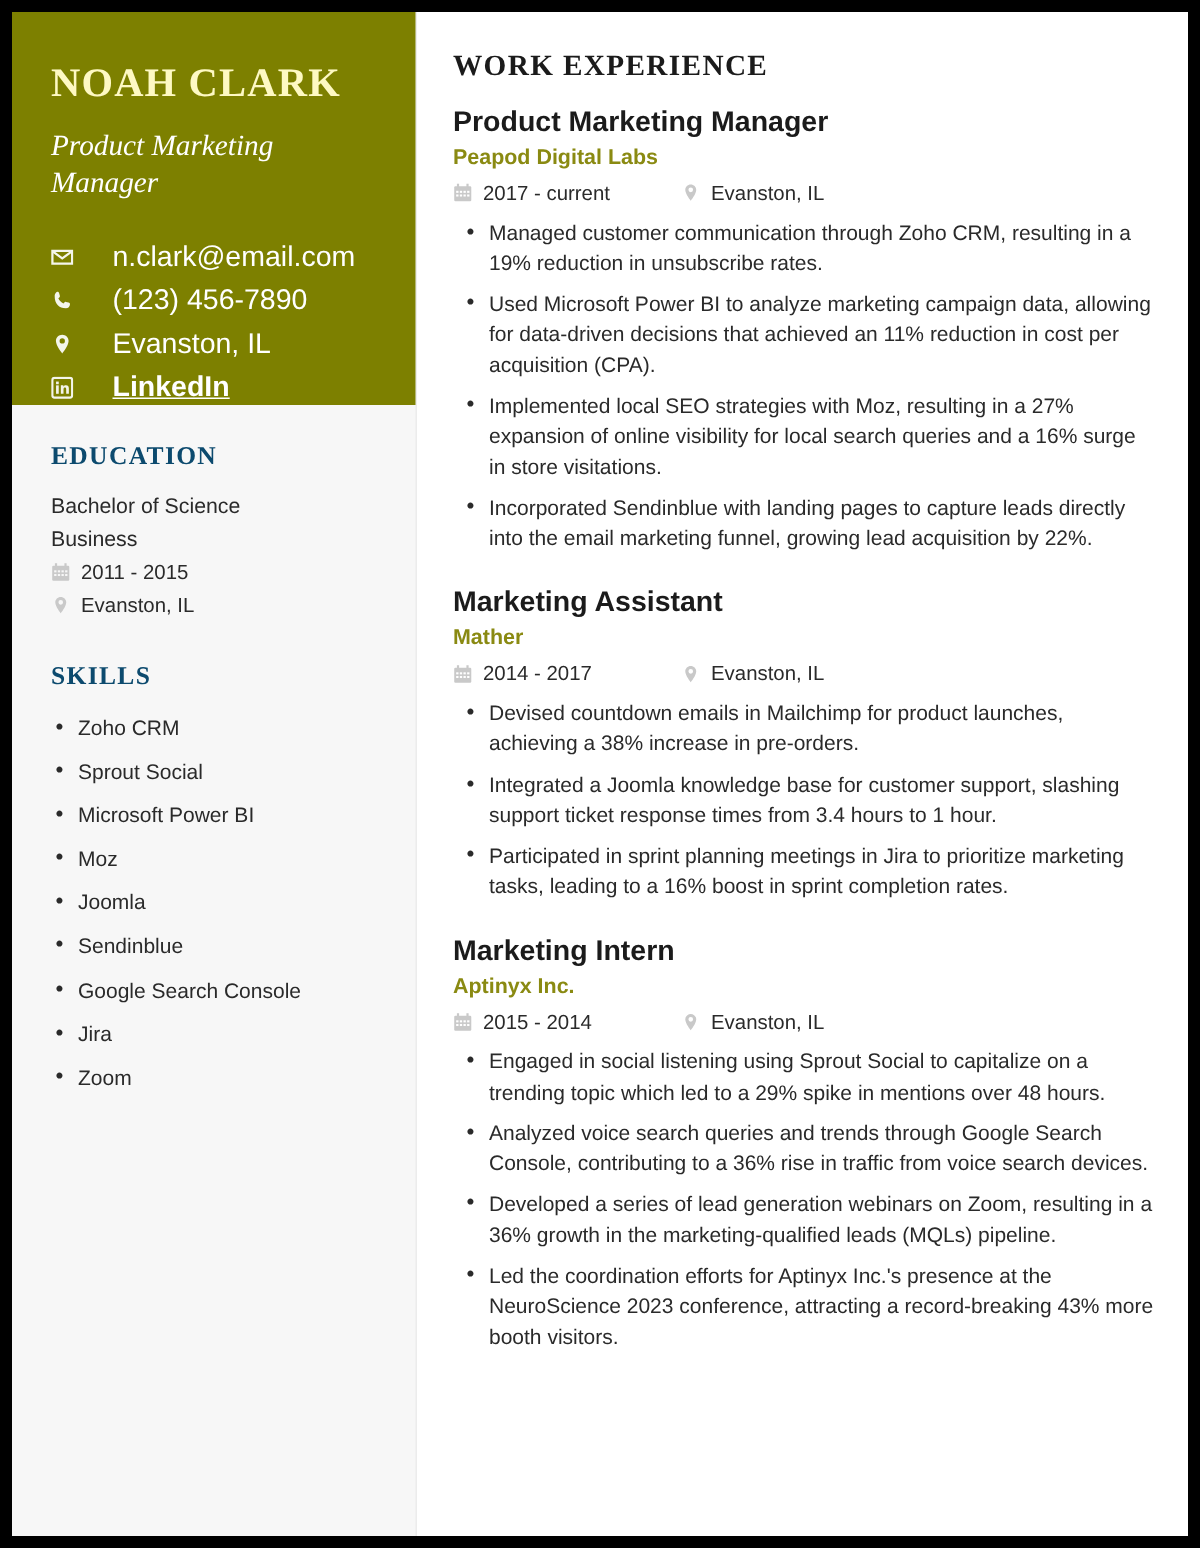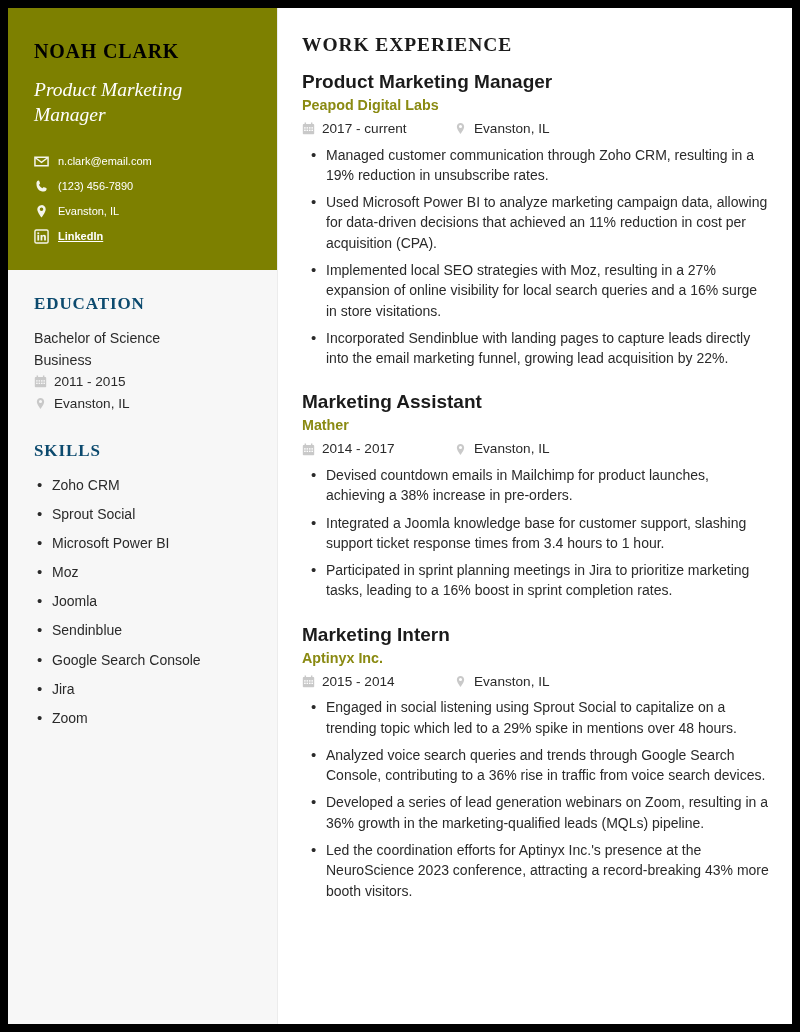--- a/index.html
+++ b/index.html
@@ -33,45 +33,45 @@
 
   .sidebar-header {
     background: #7d8000;
     padding: 32px 26px 26px 26px;
     height: 262px;
   }
 
   .name {
     font-family: "Liberation Serif", serif;
     font-weight: bold;
-    font-size: 20px;
+    font-size: 27px;
     letter-spacing: 0.8px;
-    color: #000000;
+    color: #fef9c3;
     line-height: 1.15;
     margin-bottom: 14px;
   }
 
   .role {
     font-family: "Liberation Serif", serif;
     font-style: italic;
     font-size: 19.5px;
     color: #ffffff;
     line-height: 1.3;
     margin-bottom: 26px;
     max-width: 180px;
   }
 
   .contact-list { list-style: none; }
 
   .contact-item {
     display: flex;
     align-items: center;
-    gap: 9px;
+    gap: 26px;
     color: #ffffff;
-    font-size: 11px;
+    font-size: 19px;
     line-height: 1;
     margin-bottom: 10px;
   }
 
   .contact-item .ico {
     width: 15px;
     height: 15px;
     flex: 0 0 15px;
     display: flex;
     align-items: center;

